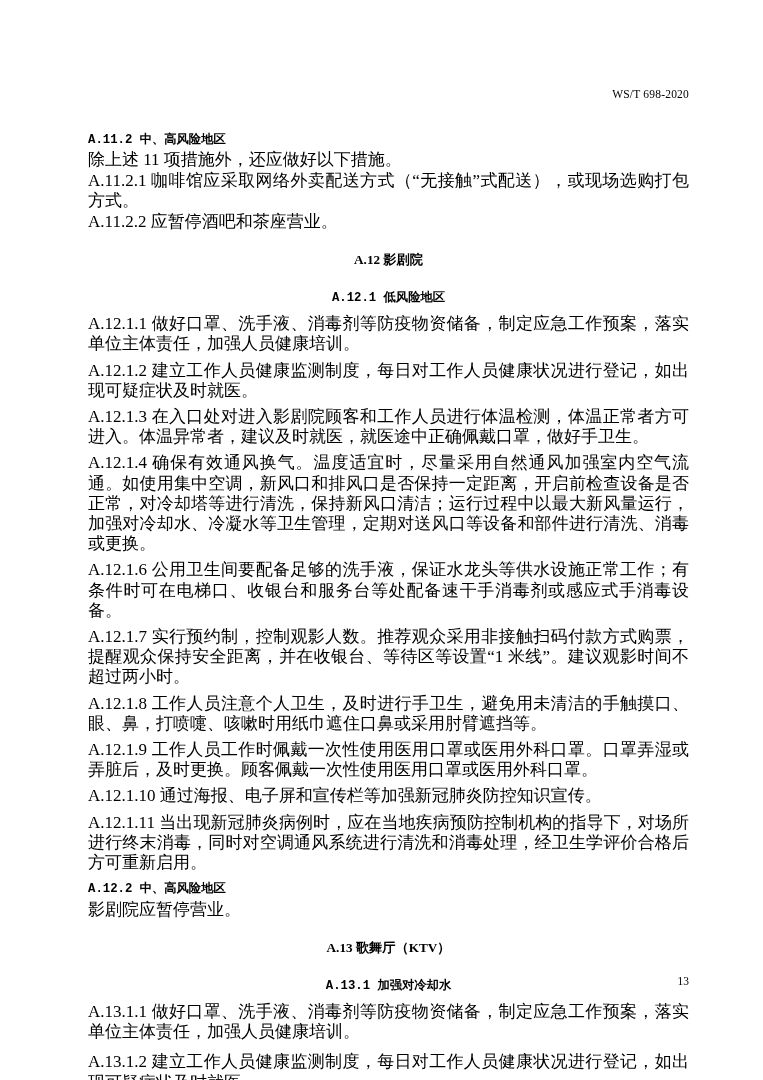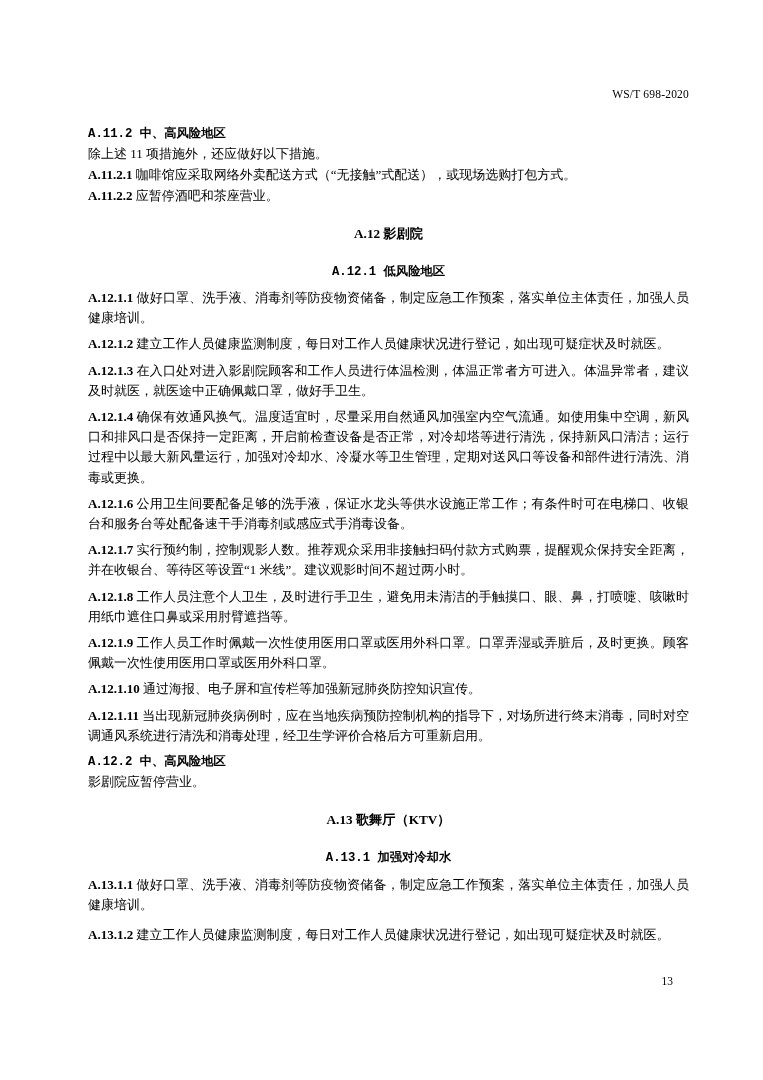--- a/index.html
+++ b/index.html
@@ -22,51 +22,51 @@
     position: absolute;
     left: 88px;
     right: 74px;
     top: 88px;
   }
   .header {
     text-align: right;
     font-size: 11.5px;
     font-family: "Liberation Serif", serif;
     letter-spacing: 0.2px;
-    margin-bottom: 24px;
+    margin-bottom: 30px;
   }
   .p {
-    font-size: 13px;
+    font-size: 17px;
     line-height: 20.2px;
     text-align: justify;
     text-justify: inter-ideograph;
     margin: 0 0 0.5px 0;
   }
   .p .lbl {
-    font-weight: bold;
+    font-weight: normal;
   }
   .heading {
     font-size: 12.3px;
     line-height: 20.2px;
     font-weight: bold;
     margin: 0;
     font-family: Liberation Mono, monospace;
   }
   .section-title {
     font-size: 13.2px;
     font-weight: bold;
     margin: 0;
     line-height: 20px;
   }
   .sp-before-18 { margin-top: 18px; text-align: center; }
   .sp-before-10 { margin-top: 10px; }
   .sp-before-6  { margin-top: 6px; }
   .pagenum {
     position: absolute;
-    right: 90px;
+    right: 74px;
     top: 975px;
     font-size: 11.5px;
     font-family: "Liberation Serif", serif;
   }
 </style>
 </head>
 <body>
 
 <div class="page">
   <div class="content">

